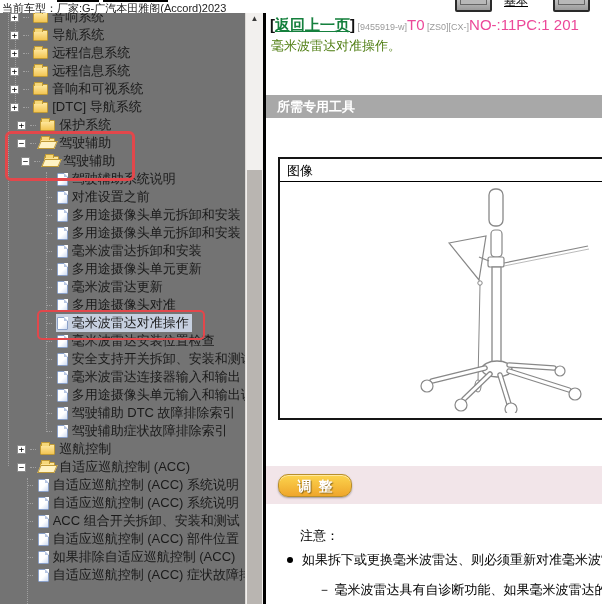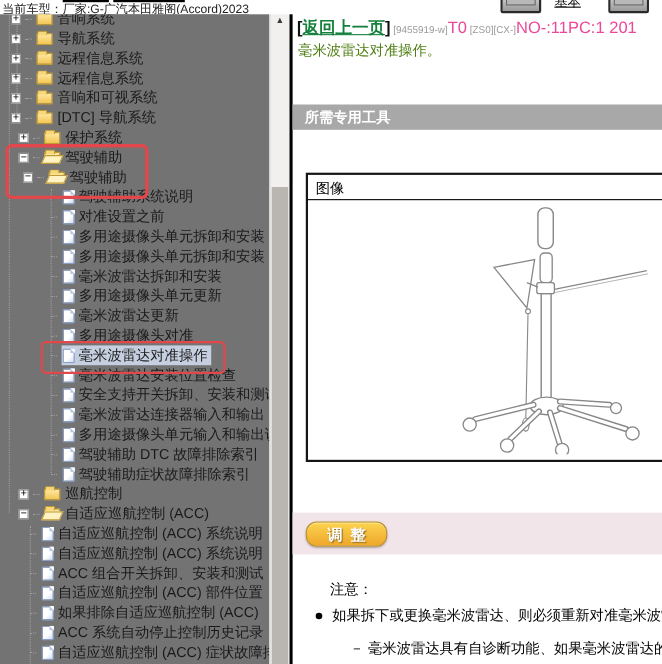--- a/index.html
+++ b/index.html
@@ -317,27 +317,20 @@
     
     <span class="stub"></span>
     <span class="grp">
       <span class="ticon i-doc"></span><span class="tlabel">如果排除自适应巡航控制 (ACC)</span>
     </span>
   </div>
       <div class="tree-row lv3">
     
     <span class="stub"></span>
     <span class="grp">
-      <span class="ticon i-doc"></span><span class="tlabel">ACC 系统自动停止控制历史记录</span>
-    </span>
-  </div>
-      <div class="tree-row lv3">
-    
-    <span class="stub"></span>
-    <span class="grp">
       <span class="ticon i-doc"></span><span class="tlabel">自适应巡航控制 (ACC) 症状故障排除</span>
     </span>
   </div>
       <div class="tree-row lv3">
     
     
     <span class="grp">
       <span class="tlabel"></span>
     </span>
   </div>

